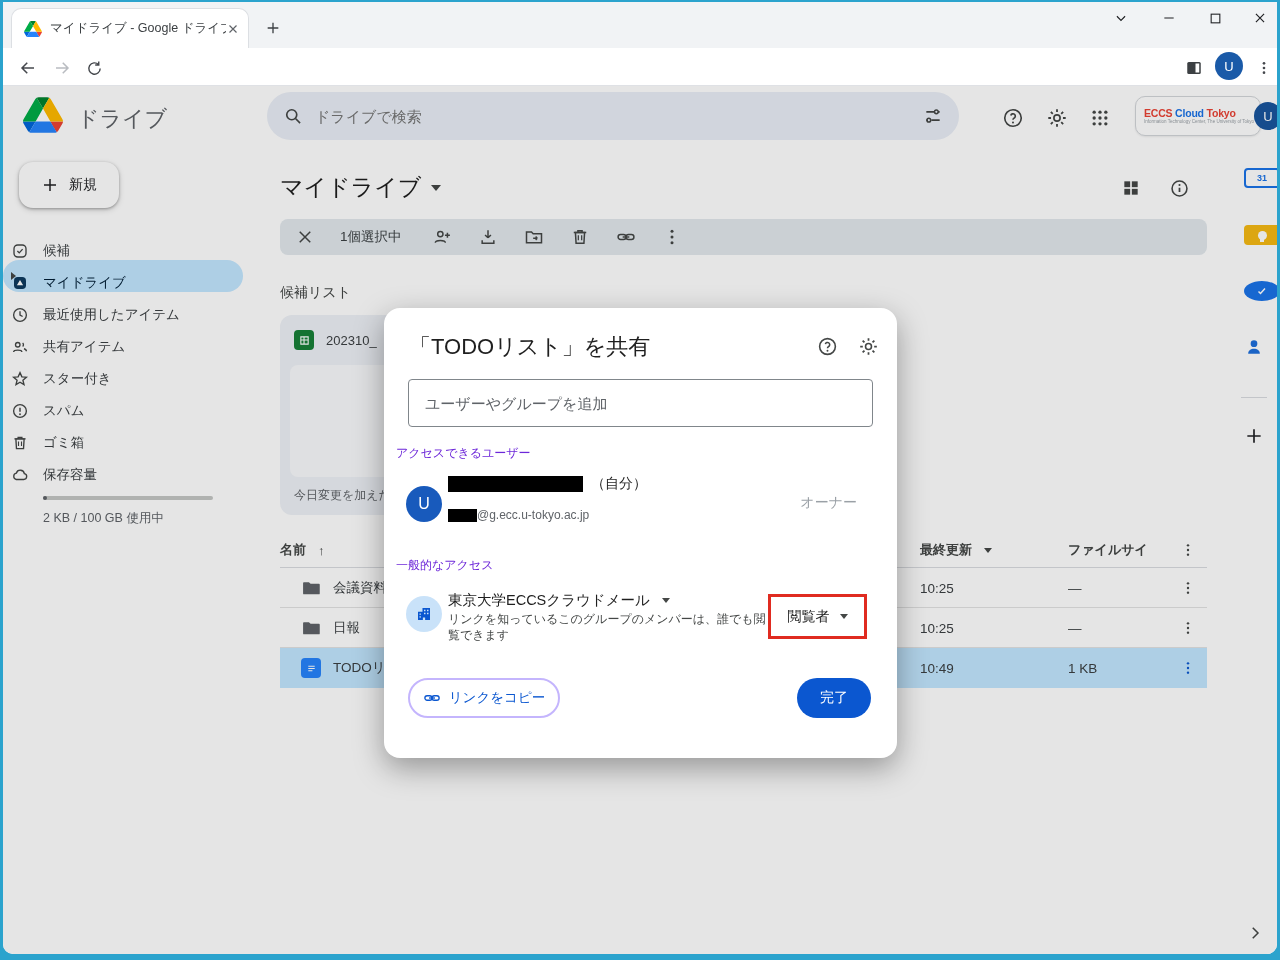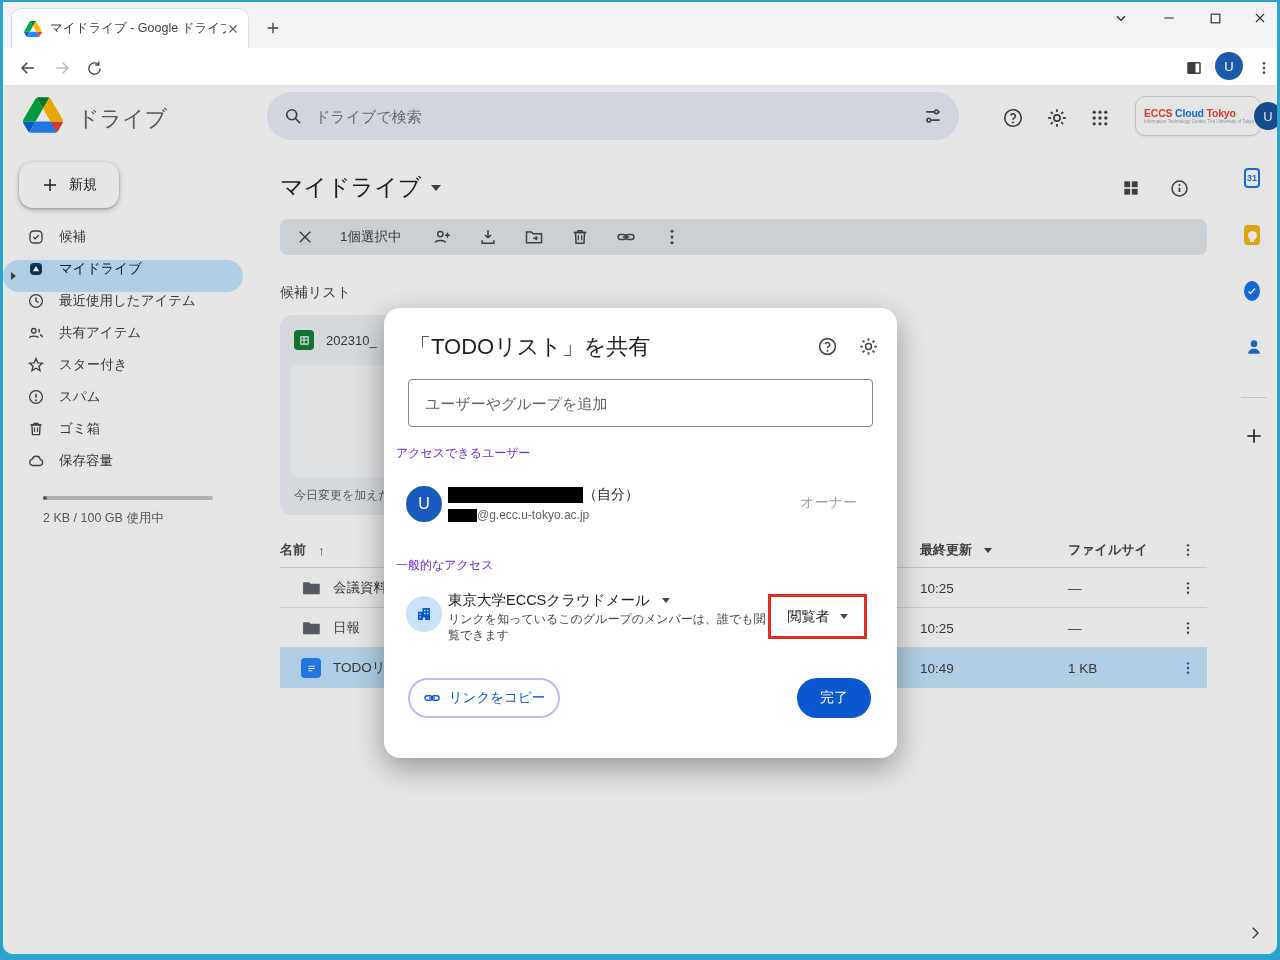--- a/index.html
+++ b/index.html
@@ -45,22 +45,22 @@
   .badge-t { font-size:10.5px; font-weight:bold; letter-spacing:-.2px; white-space:nowrap; }
   .badge-s { font-size:4.5px; color:#9aa0a6; white-space:nowrap; margin-top:2px; }
   .badge-av { width:28px; height:28px; border-radius:50%; background:#19559d; color:#fff; font-size:13px;
               display:flex; align-items:center; justify-content:center; flex:none; }
 
   
   .newbtn { position:absolute; left:16px; top:76px; width:100px; height:46px; background:#fff; border-radius:14px;
             box-shadow:0 1px 3px rgba(0,0,0,.3), 0 2px 6px rgba(0,0,0,.15);
             display:flex; align-items:center; justify-content:center; gap:10px; font-size:14px; color:#202124; }
   .nav { position:absolute; left:0; top:142px; width:256px; }
-  .nav-item { position:relative; height:32px; margin:0 16px 0 0; border-radius:16px; display:flex; align-items:flex-start;
-              padding-left:24px; gap:14px; font-size:13.5px; color:#3c4043; }
+  .nav-item { position:relative; height:32px; margin:0 16px 0 0; border-radius:16px; display:flex; align-items:flex-end;
+              padding-left:8px; gap:14px; font-size:13.5px; color:#3c4043; }
   .nav-item.sel { background:#c2e7ff; color:#001d35; }
   .nav-ic { width:18px; height:18px; color:#444746; flex:none; }
   .expander { position:absolute; left:8px; top:12px; width:0; height:0; border-left:5px solid #444746;
               border-top:4px solid transparent; border-bottom:4px solid transparent; }
   .storagebar { position:absolute; left:40px; top:410px; width:170px; height:4px; border-radius:2px; background:#c4c7c5; }
   .storagebar .fill { position:absolute; left:0; top:0; width:4px; height:4px; border-radius:2px; background:#5f6368; }
   .storagetxt { position:absolute; left:40px; top:424px; font-size:12.5px; color:#5f6368; }
 
   
   .page-title { position:absolute; left:277px; top:86px; font-size:23px; color:#1f1f1f; display:flex; align-items:center; gap:10px; }
@@ -84,21 +84,21 @@
   .list-hd { position:absolute; left:277px; top:446px; width:927px; height:36px; border-bottom:1px solid #dadce0;
              font-size:13px; color:#444746; font-weight:bold; }
   .col { position:absolute; top:0; height:36px; display:flex; align-items:center; gap:12px; }
   .row { position:absolute; left:277px; width:927px; height:40px; border-bottom:1px solid #e3e3e3; font-size:13.5px; color:#3c4043; }
   .row.sel { background:#c2e7ff; border-bottom:none; }
   .cell { position:absolute; top:0; height:40px; display:flex; align-items:center; }
   .folder-ic { width:20px; height:20px; color:#5f6368; }
   .dn-caret { width:0; height:0; border-left:4px solid transparent; border-right:4px solid transparent; border-top:5px solid #444746; }
 
   
-  .rail-ic { position:absolute; left:1241px; width:16px; height:20px; }
+  .rail-ic { position:absolute; left:1241px; width:36px; height:20px; }
   .rail-div { position:absolute; left:1238px; top:311px; width:26px; height:1px; background:#dadce0; }
   .cal { background:#fff; border:2px solid #1a73e8; border-radius:4px; color:#1a73e8; font-size:9px; font-weight:bold;
          display:flex; align-items:center; justify-content:center; }
   .keep { background:#f5b913; border-radius:4px; display:flex; align-items:center; justify-content:center; }
   .bulb { width:9px; height:9px; background:#fff; border-radius:50%; position:relative; }
   .bulb::after { content:""; position:absolute; left:2.5px; top:8px; width:4px; height:3px; background:#fff; }
   .tasks { background:#1a73e8; border-radius:50%; display:flex; align-items:center; justify-content:center; color:#fff; }
   .plus-rail { position:absolute; left:1240px; top:339px; width:22px; height:22px; color:#202124; display:flex; align-items:center; justify-content:center; }
   .chev-br { position:absolute; left:1243px; top:838px; width:18px; height:18px; color:#444746; }
 
@@ -106,21 +106,21 @@
   .dialog { position:absolute; left:381px; top:222px; width:513px; height:450px; background:#fff; border-radius:16px;
             box-shadow:0 10px 30px rgba(0,0,0,.35); z-index:100; }
   .dlg-title { position:absolute; left:25px; top:24px; font-size:22px; color:#1f1f1f; }
   .dlg-ic { position:absolute; top:26px; width:24px; height:24px; display:flex; align-items:center; justify-content:center; color:#444746; }
   .dlg-input { position:absolute; left:24px; top:71px; width:465px; height:48px; border:1px solid #80868b; border-radius:4px;
                font-size:15px; color:#3c4043; padding:0 16px; outline:none; font-family:inherit; }
   .dlg-input::placeholder { color:#5f6368; }
   .sec-hd { position:absolute; left:12px; font-size:12px; color:#6d28d9; }
   .owner-av { position:absolute; left:22px; top:178px; width:36px; height:36px; border-radius:50%; background:#185abc;
               color:#fff; font-size:16px; display:flex; align-items:center; justify-content:center; }
-  .owner-name { position:absolute; left:64px; top:178px; font-size:14px; display:flex; align-items:center; gap:0; }
+  .owner-name { position:absolute; left:64px; top:167px; font-size:14px; display:flex; align-items:center; gap:8px; }
   .redact { background:#000; display:inline-block; }
   .owner-mail { position:absolute; left:64px; top:200px; font-size:12px; color:#5f6368; display:flex; align-items:center; }
   .owner-role { position:absolute; right:40px; top:186px; font-size:14px; color:#9aa0a6; }
   .grp-av { position:absolute; left:22px; top:288px; width:36px; height:36px; border-radius:50%; background:#c9e2f9;
             color:#0b57d0; display:flex; align-items:center; justify-content:center; }
   .grp-name { position:absolute; left:64px; top:283px; font-size:14.5px; color:#1f1f1f; display:flex; align-items:center; gap:12px; }
   .grp-desc { position:absolute; left:64px; top:303px; width:322px; font-size:12px; line-height:16px; color:#444746; }
   .role-box { position:absolute; left:384px; top:286px; width:99px; height:45px; border:3px solid #e02b20; background:#fff;
               display:flex; align-items:center; justify-content:center; gap:10px; font-size:14px; color:#1f1f1f; }
   .copy-btn { position:absolute; left:24px; top:370px; width:152px; height:40px; border:2px solid #c4b5fd; border-radius:20px;

